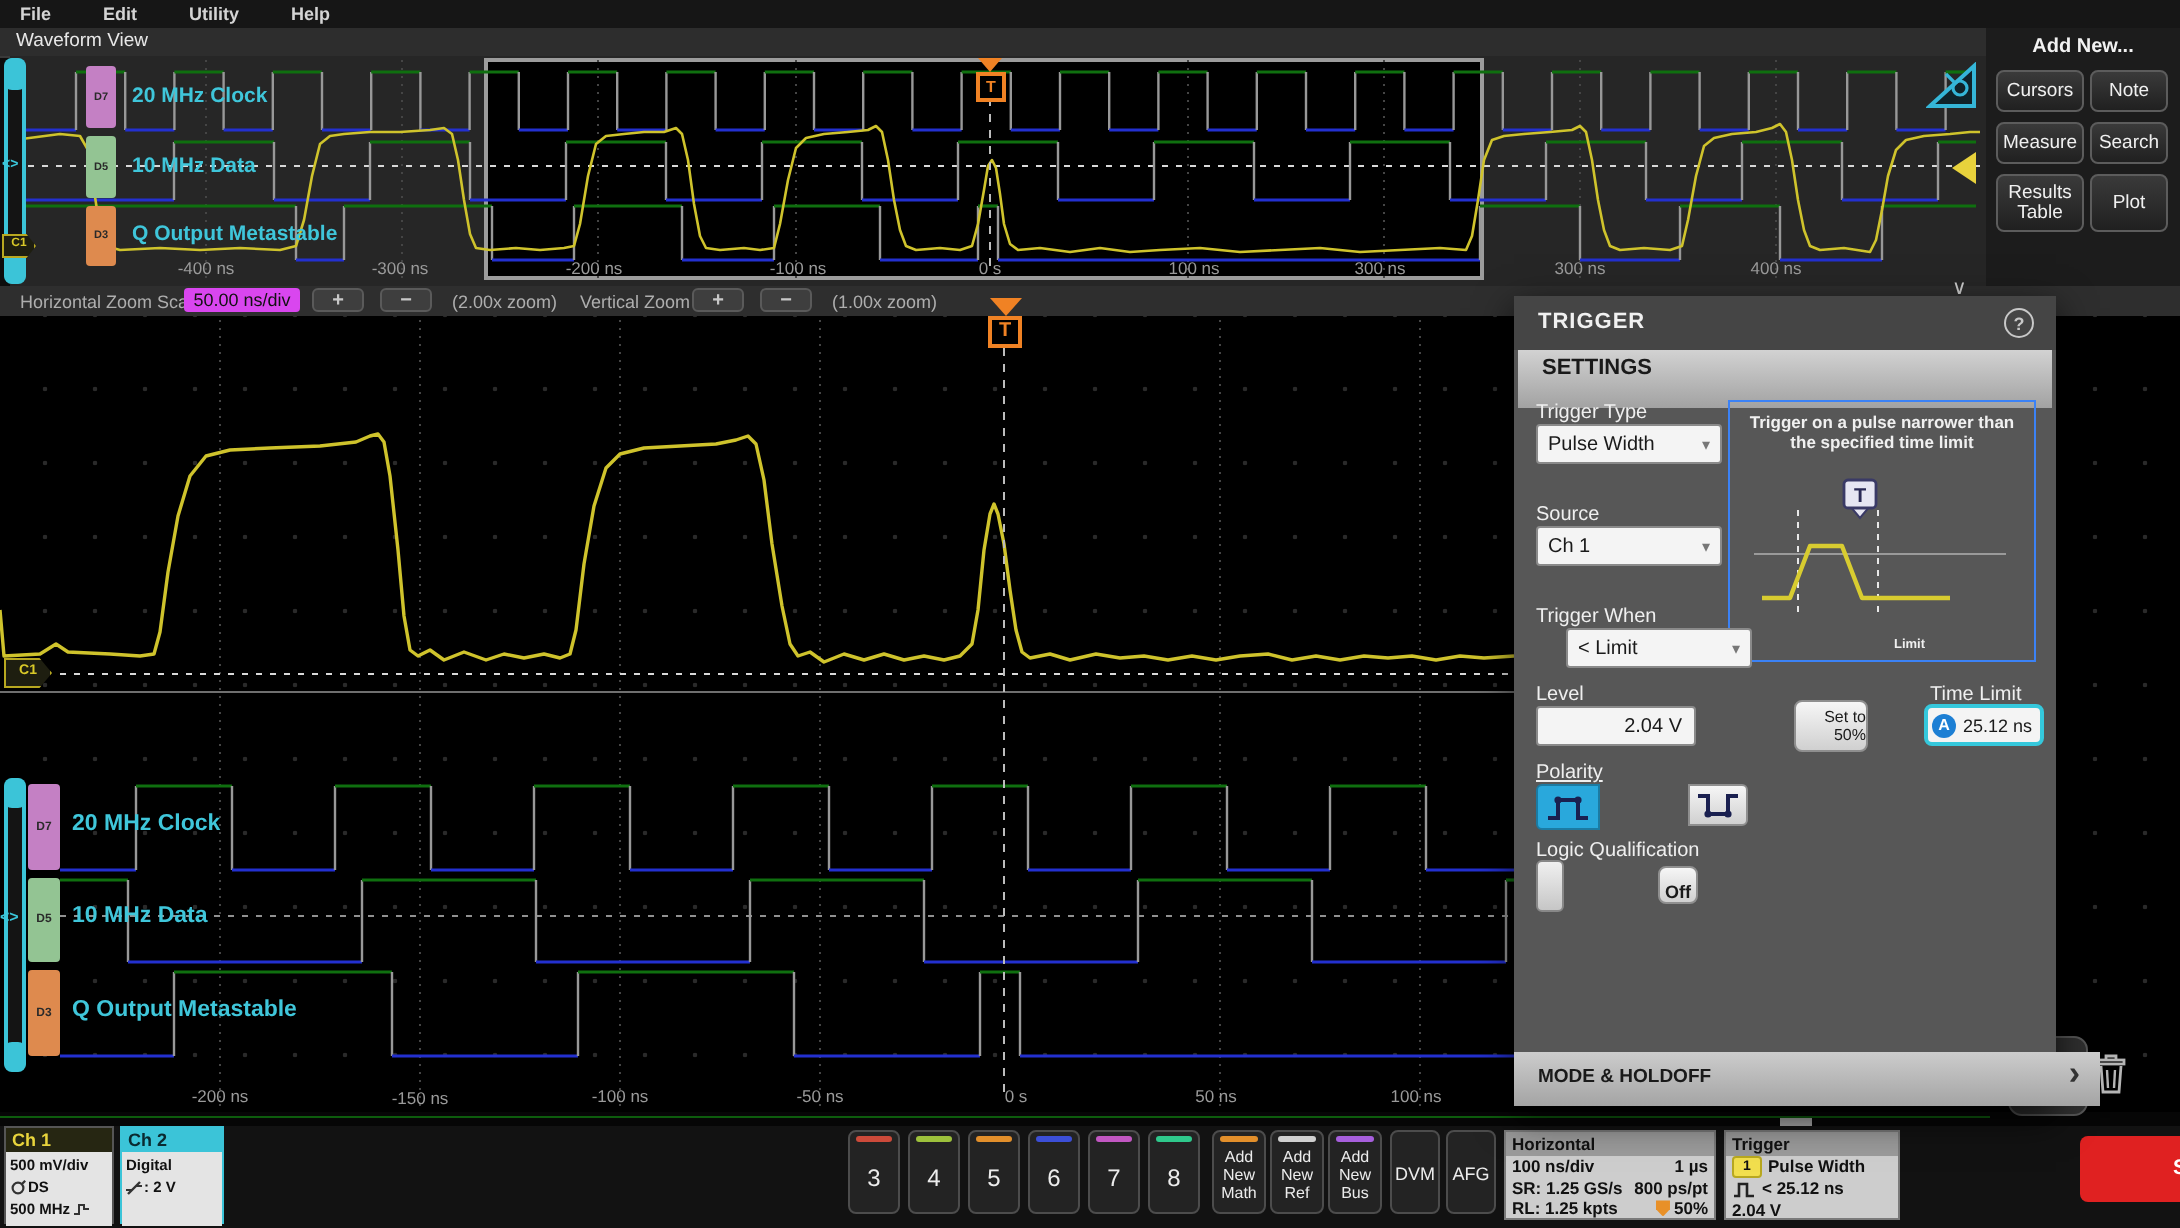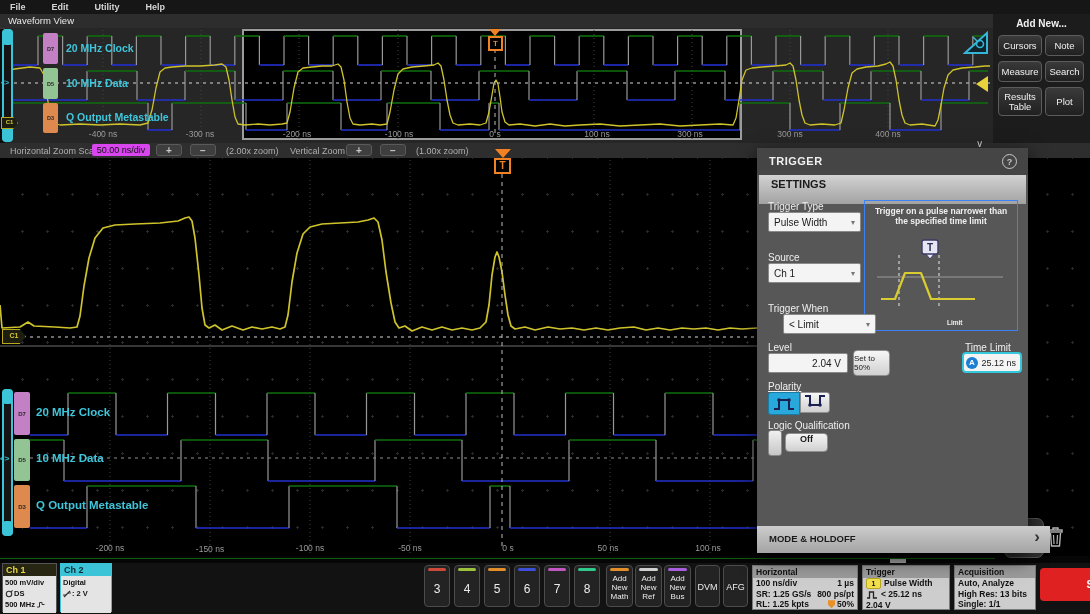--- a/index.html
+++ b/index.html
@@ -8,21 +8,21 @@
   .abs{position:absolute;}
   .menu-item{font-size:9px;font-weight:bold;color:#d4d4d4;cursor:default;}
   .cy{color:#3fc6da;font-weight:bold;}
   .ax{color:#9a9a9a;font-size:8.5px;transform:translateX(-50%);white-space:nowrap;}
   .chip{border-radius:2px;color:#2a2a2a;font-size:5.5px;font-weight:bold;display:flex;align-items:center;justify-content:center;}
   .ddl{background:#f4f4f4;border:1px solid #8a8a8a;border-radius:2px;font-size:10px;color:#1a1a1a;
        display:flex;align-items:center;justify-content:space-between;padding:0 5px;box-sizing:border-box;}
   .ddl .arr{color:#777;font-size:8px;}
   .lbl{color:#efefef;font-size:10px;}
   .lbtn{background:linear-gradient(#f6f6f6,#d0d0d0);border:1px solid #8f8f8f;border-radius:4px;color:#1a1a1a;
-        display:flex;align-items:flex-start;justify-content:center;box-sizing:border-box;}
+        display:flex;align-items:flex-end;justify-content:center;box-sizing:border-box;margin-left:44px;}
   .anbtn{background:linear-gradient(#3a3a3a,#202020);border:1px solid #5c5c5c;border-radius:4px;color:#f0f0f0;
          font-size:9.5px;display:flex;align-items:center;justify-content:center;text-align:center;line-height:10px;box-sizing:border-box;}
   .numbtn{background:#232323;border:1px solid #4c4c4c;border-radius:4px;color:#ececec;box-sizing:border-box;}
   .stripe{position:absolute;top:2px;left:3px;right:3px;height:3px;border-radius:2px;}
   .ibox{background:#cdcdcd;border:1px solid #7a7a7a;color:#141414;box-sizing:border-box;}
   .ibox .hd{background:#9b9b9b;font-size:8.5px;font-weight:bold;padding:1px 3px;color:#111;}
   .irow{display:flex;justify-content:space-between;align-items:center;padding:0 3px;font-size:8.5px;font-weight:bold;line-height:10.5px;color:#111;white-space:nowrap;}
   .zbtn{background:#3e3e3e;border:1px solid #5a5a5a;border-radius:3px;color:#c8c8c8;font-size:10px;font-weight:bold;
         text-align:center;line-height:11px;box-sizing:border-box;}
   .ztext{color:#aeaeae;font-size:9px;white-space:nowrap;}
@@ -442,21 +442,21 @@
     <div class="abs lbtn" style="left:43px;top:244px;width:30px;height:21px;border-radius:0 3px 3px 0;">
       <svg width="26" height="17" viewBox="0 0 26 17">
         <path d="M3,3 h5 v9 h10 v-9 h5" fill="none" stroke="#1a2050" stroke-width="2"></path>
         <circle cx="8" cy="12" r="1.8" fill="#1a2050"></circle>
           <circle cx="18" cy="12" r="1.8" fill="#1a2050"></circle>
       </svg>
     </div>
 
     <span class="abs lbl" style="left:11px;top:272px;">Logic Qualification</span>
     <div class="abs" style="left:11px;top:282px;width:14px;height:26px;background:linear-gradient(#f0f0f0,#c6c6c6);border:1px solid #888;border-radius:3px;box-sizing:border-box;"></div>
-    <div class="abs lbtn" style="left:28px;top:285px;width:43px;height:19px;font-size:9px;font-weight:bold;">Off</div>
+    <div class="abs lbtn" style="left:28px;top:285px;width:20px;height:19px;font-size:9px;font-weight:bold;">Off</div>
 
     <div class="abs" style="left:0;top:378px;width:293px;height:27px;background:linear-gradient(#cccccc,#a4a4a4);">
       <span style="position:absolute;left:12px;top:7px;font-size:9.5px;font-weight:bold;color:#1a1a1a;">MODE &amp; HOLDOFF</span>
       <span style="position:absolute;right:10px;top:1px;font-size:17px;font-weight:bold;color:#333;">›</span>
     </div>
   </div>
 
   <div class="abs" style="left:0;top:556px;width:1090px;height:7px;background:#060606;"></div>
   <div class="abs" style="left:0;top:558px;width:995px;height:1px;background:#0d5c0d;"></div>
   <div class="abs" style="left:890px;top:559px;width:16px;height:9px;background:#aaa;clip-path:polygon(0 0,100% 0,100% 50%,50% 100%,0 50%);z-index:6;"></div>
@@ -580,28 +580,16 @@
       <svg width="12" height="9" viewBox="0 0 12 9">
           <path d="M1,8 h2.5 v-6 h4 v6 h3.5" fill="none" stroke="#222" stroke-width="1.3"></path>
         </svg>
       <span>&lt; 25.12 ns</span>
     </div>
     <div class="irow" style="justify-content:flex-start;">
         <span>2.04 V</span>
       </div>
   </div>
 
-  <div class="abs ibox" style="left:954px;top:565px;width:82px;height:45px;z-index:7;">
-    <div class="hd">Acquisition</div>
-    <div class="irow" style="justify-content:flex-start;">
-        <span>Auto,  Analyze</span>
-      </div>
-    <div class="irow" style="justify-content:flex-start;">
-        <span>High Res: 13 bits</span>
-      </div>
-    <div class="irow" style="justify-content:flex-start;">
-        <span>Single: 1/1</span>
-      </div>
-  </div>
 
   <div class="abs" style="left:1040px;top:568px;width:47px;height:33px;background:#e02121;border-radius:4px;color:#fff;font-size:10.5px;font-weight:bold;text-align:center;line-height:33px;z-index:7;padding-left:44px;">Stopped</div>
 
 </div>
 
 </body></html>

